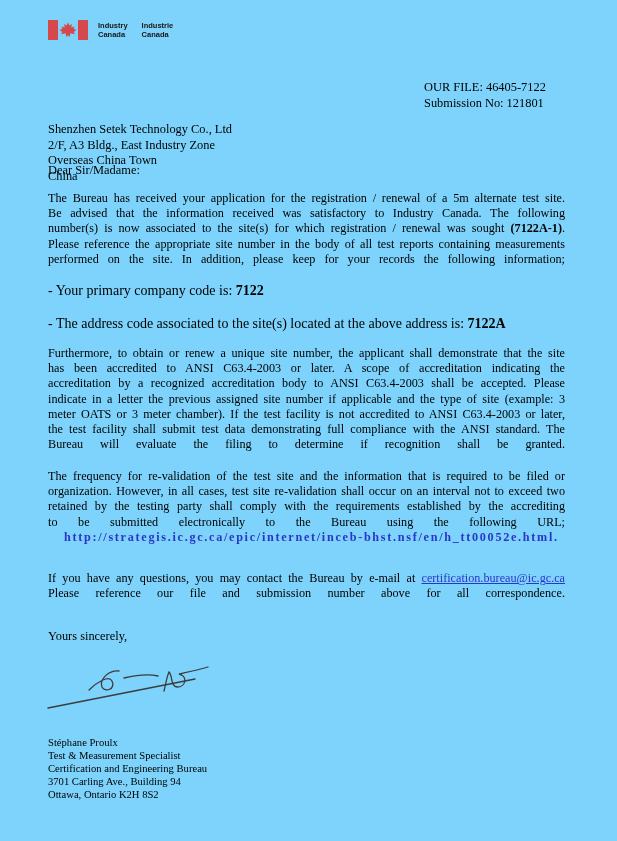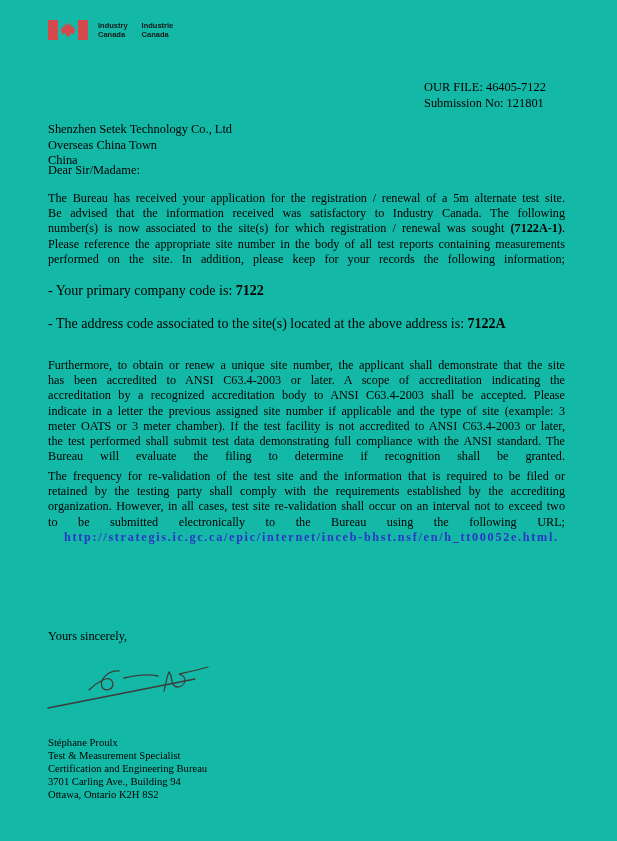--- a/index.html
+++ b/index.html
@@ -1,18 +1,18 @@
 <!DOCTYPE html>
 <html><head>
 <meta charset="utf-8">
 <style>
   html,body { margin:0; padding:0; background:#ffffff; }
   .page {
     position:relative; width:617px; height:841px; margin:0 auto;
-    background:#14b8a6; overflow:hidden; color:#000;
+    background:#7dd3fc; overflow:hidden; color:#000;
     font-family:"Liberation Serif","DejaVu Serif",serif;
   }
   
   .masthead { position:absolute; left:48px; top:18px; display:flex; align-items:flex-start; }
   .flag { width:40px; height:20px; display:block; margin-top:2px; }
   .wordmark { display:flex; margin-left:10px; margin-top:3px;
     font-family:"Liberation Sans","DejaVu Sans",sans-serif;
     font-size:7.5px; font-weight:bold; line-height:9px; color:#161616; }
   .wordmark .col { margin-right:14px; white-space:pre-line; }
   
@@ -45,20 +45,21 @@
     <div class="wordmark">
       <div class="col">Industry
 Canada</div>
       <div class="col">Industrie
 Canada</div>
     </div>
   </div>
 
   <div class="abs recipient">
     <div>Shenzhen Setek Technology Co., Ltd</div>
+    <div>2/F, A3 Bldg., East Industry Zone</div>
     <div>Overseas China Town</div>
     <div>China</div>
   </div>
 
   <div class="abs fileinfo">
     <div>OUR FILE: 46405-7122</div>
     <div>Submission No: 121801</div>
   </div>
 
   <div class="abs salutation">Dear Sir/Madame:</div>
@@ -71,38 +72,42 @@
     <div class="pline">performed on the site.  In addition, please keep for your records the following information;</div>
   </div>
 
   <div class="abs bullet" style="top:283px">
     <span>- Your primary company code is: </span><b>7122</b>
   </div>
   <div class="abs bullet" style="top:316px">
     <span>- The address code associated to the site(s) located at the above address is: </span><b>7122A</b>
   </div>
 
-  <div class="abs para" style="top:358px">
+  <div class="abs para" style="top:346px">
     <div class="pline">Furthermore, to obtain or renew a unique site number, the applicant shall demonstrate that the site</div>
     <div class="pline">has been accredited to ANSI C63.4-2003 or later. A scope of accreditation indicating the</div>
     <div class="pline">accreditation by a recognized accreditation body to ANSI C63.4-2003 shall be accepted. Please</div>
     <div class="pline">indicate in a letter the previous assigned site number if applicable and the type of site (example: 3</div>
     <div class="pline">meter OATS or 3 meter chamber). If the test facility is not accredited to ANSI C63.4-2003 or later,</div>
-    <div class="pline">the test performed shall submit test data demonstrating full compliance with the ANSI standard. The</div>
+    <div class="pline">the test facility shall submit test data demonstrating full compliance with the ANSI standard. The</div>
     <div class="pline">Bureau will evaluate the filing to determine if recognition shall be granted.</div>
   </div>
 
   <div class="abs para" style="top:469px">
     <div class="pline">The frequency for re-validation of the test site and the information that is required to be filed or</div>
+    <div class="pline">organization. However, in all cases, test site re-validation shall occur on an interval not to exceed two</div>
     <div class="pline">retained by the testing party shall comply with the requirements established by the accrediting</div>
-    <div class="pline">organization. However, in all cases, test site re-validation shall occur on an interval not to exceed two</div>
     <div class="pline">to be submitted electronically to the Bureau using the following URL;</div>
     <div class="pline url-line"><span class="link">http://strategis.ic.gc.ca/epic/internet/inceb-bhst.nsf/en/h_tt00052e.html.</span></div>
   </div>
 
+  <div class="abs para" style="top:571px">
+    <div class="pline"><span>If you have any questions, you may contact the Bureau by e-mail at </span><span class="email">certification.bureau@ic.gc.ca</span></div>
+    <div class="pline">Please reference our file and submission number above for all correspondence.</div>
+  </div>
 
   <div class="abs closing">Yours sincerely,</div>
 
   <svg class="abs signature" width="190" height="58" viewBox="0 0 190 58" aria-hidden="true">
     <g fill="none" stroke="#3c3c3c" stroke-width="1.3" stroke-linecap="round">
       <path d="M3,48 C40,41 95,30 150,19"></path>
       <path d="M74,11 C64,10 54,19 57,27 C60,33 71,29 67,21 C64,15 52,22 44,30"></path>
       <path d="M79,18 C92,15 104,14 113,16"></path>
       <path d="M119,31 C121,23 122,16 124,12 C128,16 125,26 132,27 C141,27 143,16 134,14 C143,12 153,10 163,7"></path>
     </g>

